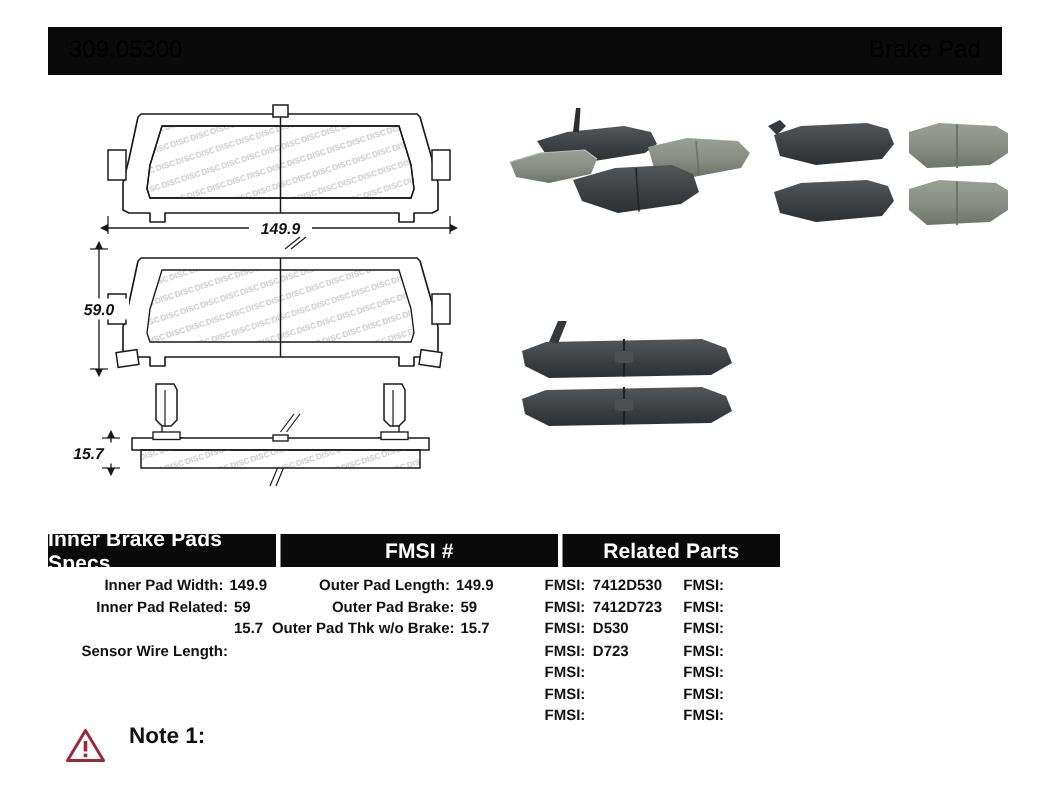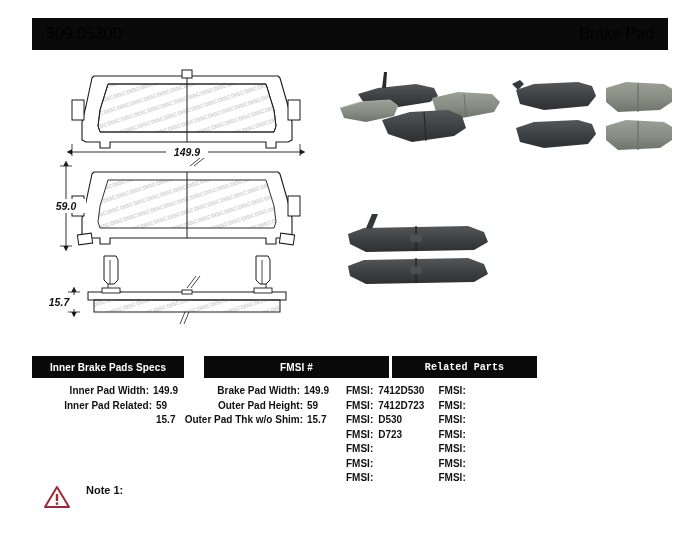--- a/index.html
+++ b/index.html
@@ -55,31 +55,31 @@
     width: 636px;
   }
   .table-header-row {
     display: flex;
     height: 22px;
     gap: 3px;
   }
   .th {
     background: #0a0a0a;
     color: #ffffff;
-    font-size: 10px;
+    font-size: 14px;
     font-weight: bold;
     display: flex;
     align-items: center;
     justify-content: center;
     letter-spacing: 0.1px;
   }
   .th-inner  { width: 152px; }
   .th-outer  { width: 148px; }
-  .th-fmsi   { width: 185px; margin-left: 17px; }
-  .th-related{ width: 145px; font-family: Liberation Mono, monospace; }
+  .th-fmsi   { width: 185px; }
+  .th-related{ width: 145px; }
 
   .table-body-row {
     display: flex;
     gap: 3px;
     margin-top: 6px;
   }
   .td { font-size: 10px; font-weight: bold; color: #111; }
   .td-inner   { width: 152px; }
   .td-outer   { width: 148px; }
   .td-fmsi    { width: 185px; display: flex; }
@@ -93,39 +93,40 @@
     padding-right: 6px;
   }
   .spec-label { text-align: right; }
   .spec-value { min-width: 26px; text-align: left; padding-left: 4px; }
 
   .fmsi-col { width: 50%; padding-left: 8px; }
   .fmsi-line {
     line-height: 14.5px;
     white-space: nowrap;
     display: flex;
+    margin-left: 17px;
   }
   .fmsi-label { }
   .fmsi-value { padding-left: 5px; }
 
   .related-line { line-height: 14.5px; white-space: nowrap; }
 
   
   #notes {
     position: absolute;
     left: 44px;
     top: 482px;
     display: flex;
     align-items: flex-start;
   }
   #warning-icon { width: 26px; height: 24px; margin-right: 16px; margin-top: 3px; }
   .note-line {
     display: flex;
     line-height: 17px;
-    font-size: 11px;
+    font-size: 15px;
     font-weight: bold;
     white-space: nowrap;
   }
   .note-label { color: #111; min-width: 46px; }
   .note-text  { color: #b5313c; padding-left: 7px; }
 </style>
 </head>
 <body>
 
 <div id="header-bar">
@@ -297,33 +298,37 @@
         <span class="spec-label">Inner Pad Width:</span>
         <span class="spec-value">149.9</span>
       </div>
       <div class="spec-line">
         <span class="spec-label">Inner Pad Related:</span>
         <span class="spec-value">59</span>
       </div>
       <div class="spec-line">
         <span class="spec-value">15.7</span>
       </div>
+      <div class="spec-line">
+        <span class="spec-label">Sensor Wire Length:</span>
+        <span class="spec-value"></span>
+      </div>
     </div>
 
     <div class="td td-outer">
       <div class="spec-line">
-        <span class="spec-label">Brake Pad Width:</span>
+        <span class="spec-label">Outer Pad Length:</span>
         <span class="spec-value">149.9</span>
       </div>
       <div class="spec-line">
-        <span class="spec-label">Outer Pad Height:</span>
+        <span class="spec-label">Outer Pad Brake:</span>
         <span class="spec-value">59</span>
       </div>
       <div class="spec-line">
-        <span class="spec-label">Outer Pad Thk w/o Shim:</span>
+        <span class="spec-label">Outer Pad Thk w/o Brake:</span>
         <span class="spec-value">15.7</span>
       </div>
     </div>
 
     <div class="td td-fmsi">
       <div class="fmsi-col">
         <div class="fmsi-line">
           <span class="fmsi-label">FMSI:</span>
           <span class="fmsi-value">7412D530</span>
         </div>

